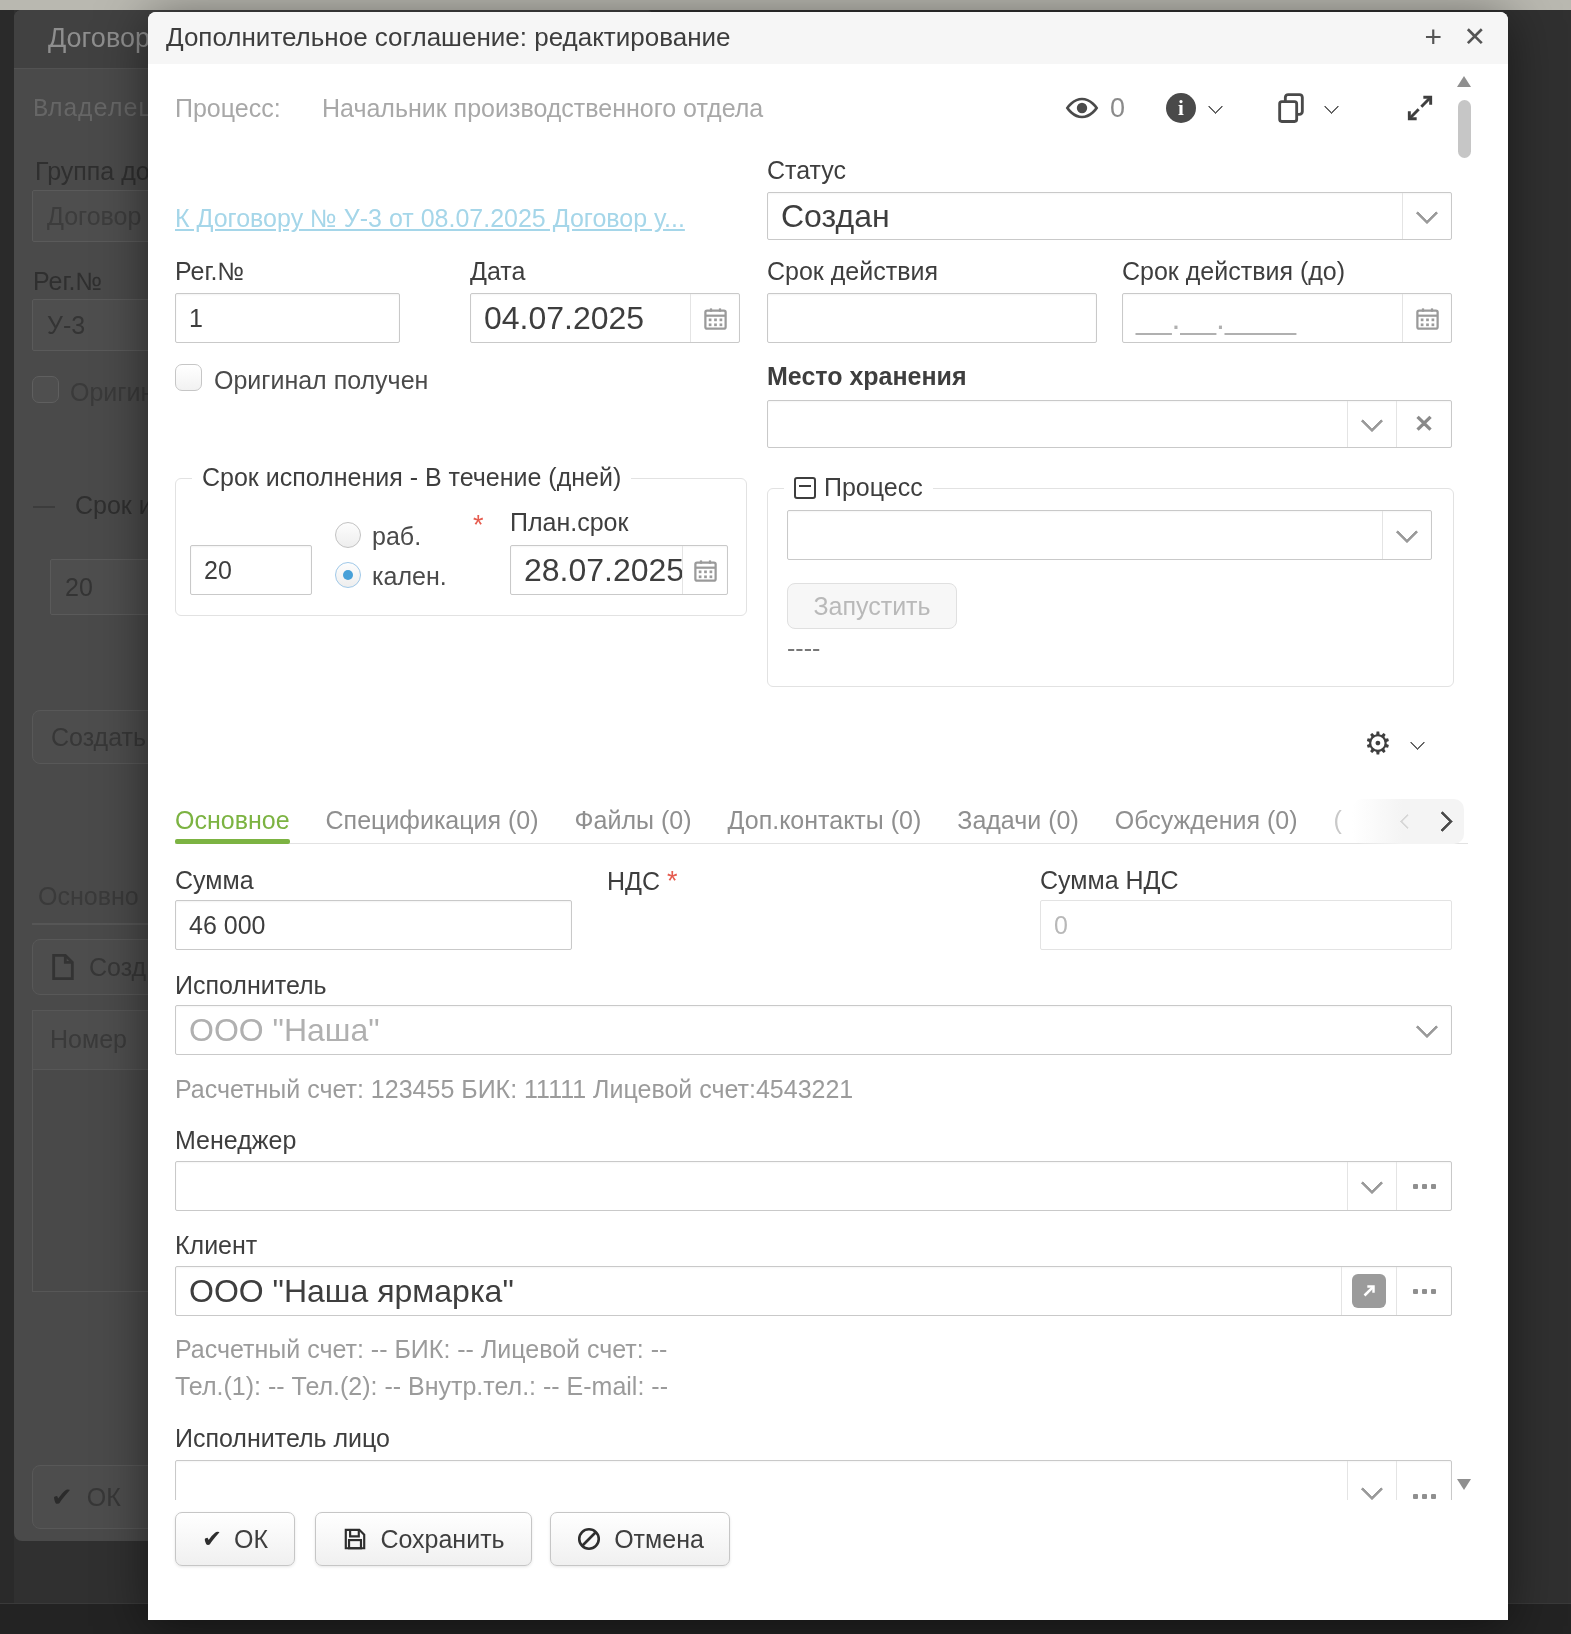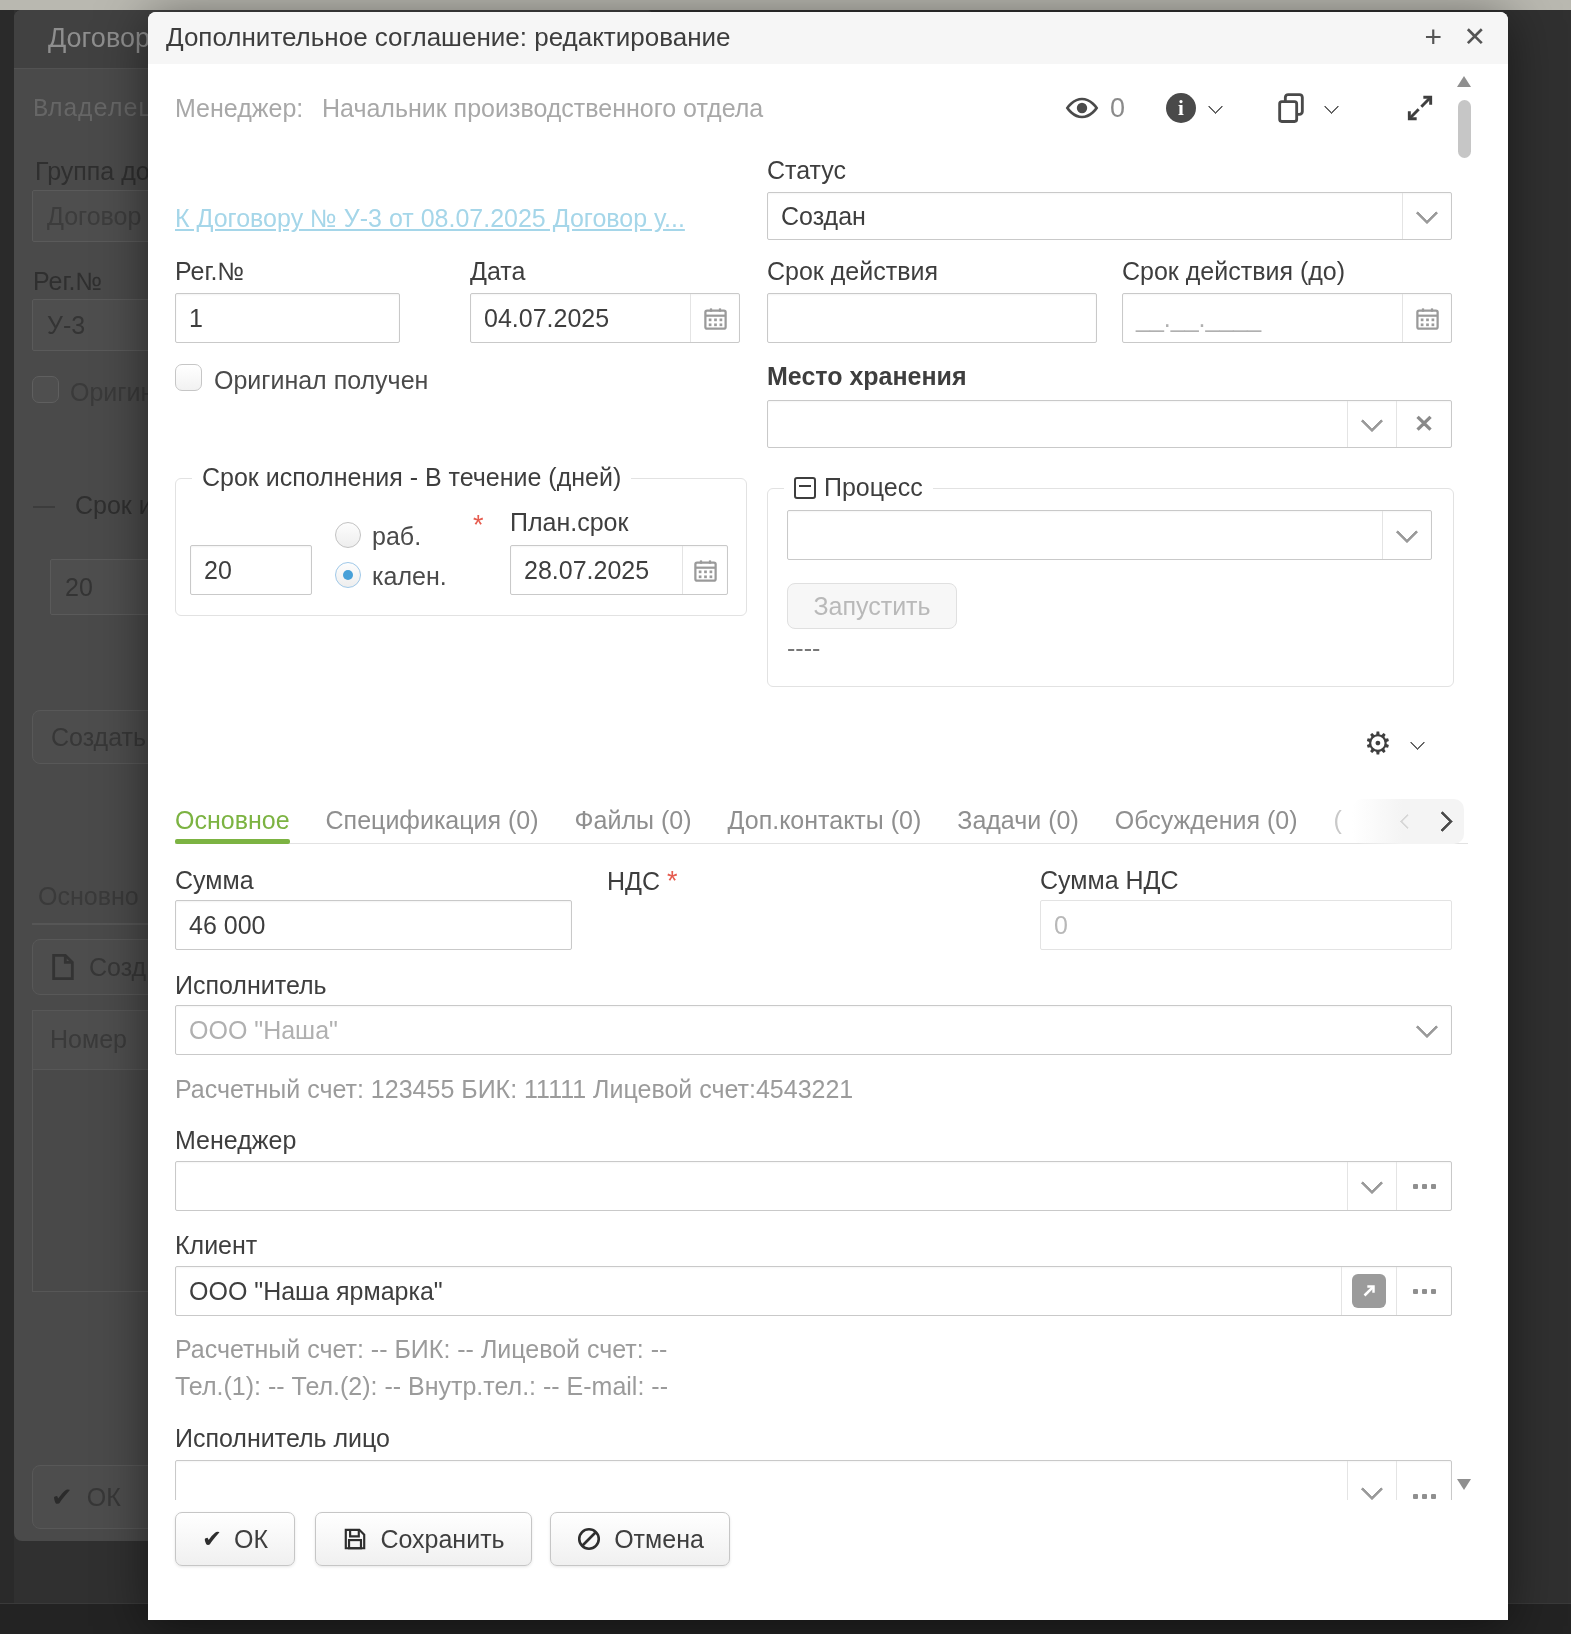--- a/index.html
+++ b/index.html
@@ -43,21 +43,21 @@
   .glbl{color:#a8a8a8;}
   .gray-details{position:absolute;font-size:25px;color:#9b9b9b;white-space:nowrap;}
   .link{position:absolute;font-size:25px;color:#a5d6e9;text-decoration:underline;white-space:nowrap;cursor:pointer;}
   .req{color:#e65c4f;font-size:27px;}
 
   .inp{position:absolute;border:1px solid #c9c9c9;border-radius:2px;background:#fff;font-size:25px;color:#3e3e3e;
     padding:0 13px;box-sizing:border-box;box-shadow:inset 0 1px 2px rgba(0,0,0,0.05);font-family:inherit;outline:none;}
   .inp.dis{border-color:#e3e3e3;color:#b8b8b8;box-shadow:none;}
 
   .sel{position:absolute;border:1px solid #c9c9c9;border-radius:2px;background:#fff;display:flex;align-items:stretch;box-sizing:border-box;box-shadow:inset 0 1px 2px rgba(0,0,0,0.04);}
-  .sel-text{flex:1;font-size:25px;color:#3e3e3e;display:flex;align-items:center;padding:0 13px;overflow:hidden;white-space:nowrap;}
+  .sel-text{flex:1;font-size:32px;color:#3e3e3e;display:flex;align-items:center;padding:0 13px;overflow:hidden;white-space:nowrap;}
   .sel-text.placeholder{color:#b0b0b0;}
   .seg{width:48px;border-left:1px solid #e4e4e4;display:flex;align-items:center;justify-content:center;cursor:pointer;flex:none;}
   .seg.wide{width:54px;}
 
   .chev{width:13px;height:13px;border-right:3px solid #9a9a9a;border-bottom:3px solid #9a9a9a;transform:rotate(45deg) translate(-2px,-2px);border-radius:1px;}
   .chev.sm{width:9px;height:9px;border-width:2px;border-color:#666;}
   .chev.left{transform:rotate(135deg);}
   .chev.right{transform:rotate(-45deg);}
   .chev.lt{border-color:#d6d6d6;}
   .chev.dk{border-color:#4a4a4a;}
@@ -155,21 +155,21 @@
 <div class="bottom-strip"></div>
 
 <div class="modal">
   <div class="m-titlebar"></div>
   <div class="m-title">Дополнительное соглашение: редактирование</div>
   <div class="tb-btn tb-plus">+</div>
   <div class="tb-btn tb-close">✕</div>
 
   <div class="m-body">
 
-    <div class="lbl glbl" style="left:27px;top:30px;">Менеджер:</div>
+    <div class="lbl glbl" style="left:27px;top:30px;">Процесс:</div>
     <div class="lbl glbl" style="left:174px;top:30px;">Начальник производственного отдела</div>
 
     <svg class="ico" style="position:absolute;left:916px;top:32px;" width="36" height="24" viewBox="0 0 32 20">
         <path d="M16 2 C8 2 3 10 3 10 C3 10 8 18 16 18 C24 18 29 10 29 10 C29 10 24 2 16 2 Z" fill="none" stroke="#4a4a4a" stroke-width="2.4"></path>
         <circle cx="16" cy="10" r="4.6" fill="#4a4a4a"></circle>
       </svg>
     <div class="lbl" style="left:962px;top:29px;color:#8a8a8a;font-size:27px;">0</div>
 
     <div class="info-ico" style="position:absolute;left:1018px;top:29px;">i</div>
     <div class="chev sm" style="position:absolute;left:1062px;top:40px;"></div>

